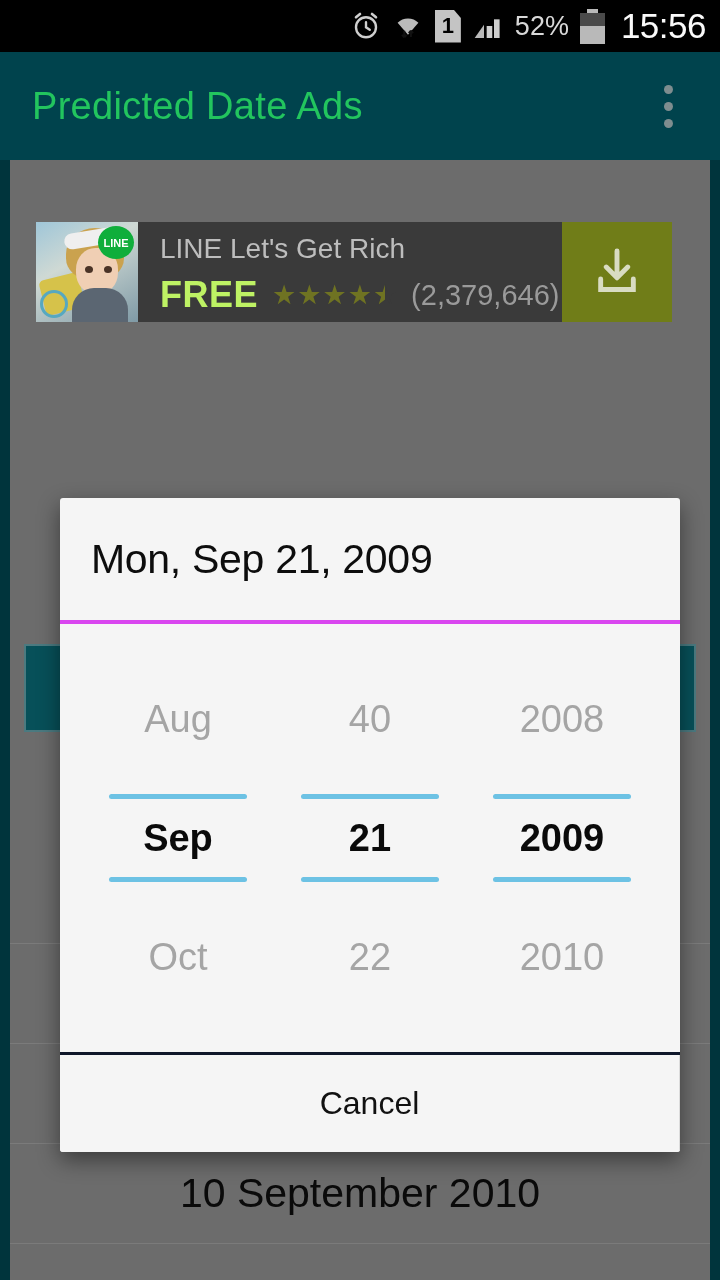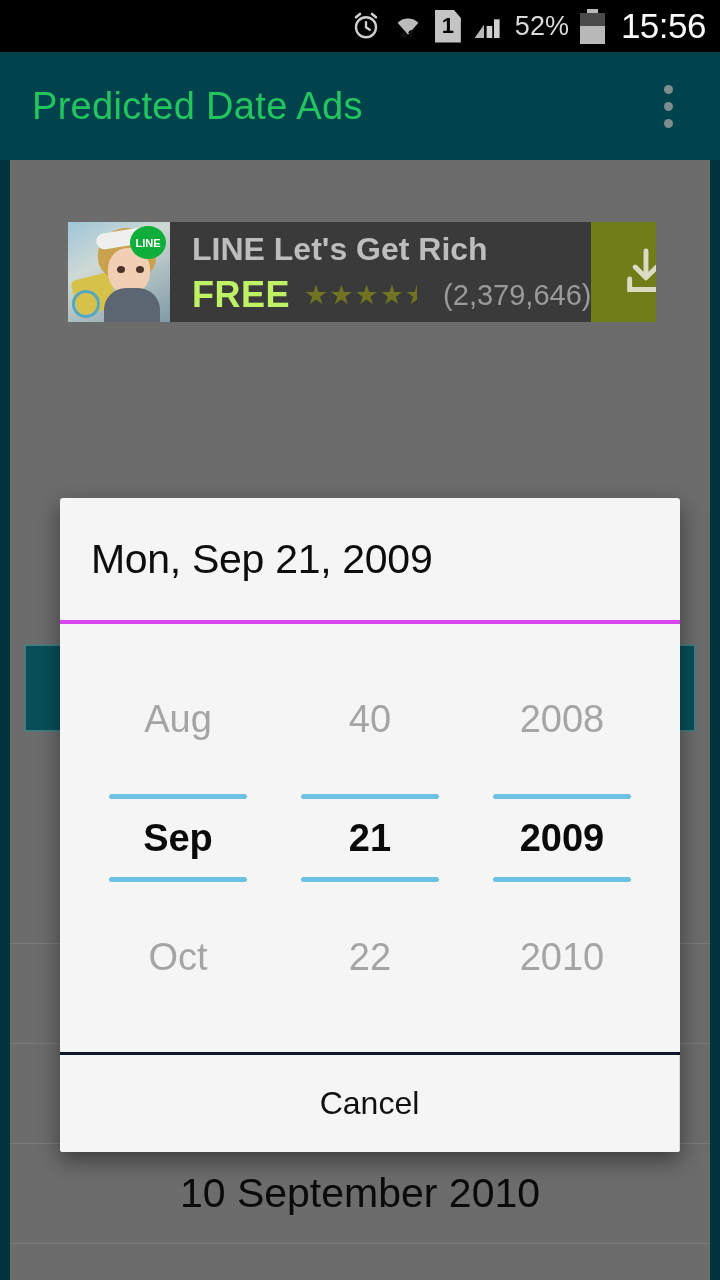--- a/index.html
+++ b/index.html
@@ -50,22 +50,22 @@
   #overflow-btn i { display:block; width:9px; height:9px; border-radius:50%; background:#7e8d8f; }
 
   
   #content {
     position:absolute; left:10px; top:108px; width:700px; height:1120px;
     background:#6c6c6c; overflow:hidden;
   }
 
   
   #ad-banner {
-    position:absolute; left:26px; top:62px; width:588px; height:100px;
-    background:#3a3a3a; display:flex; overflow:hidden;margin-left:32px;
+    position:absolute; left:26px; top:62px; width:636px; height:100px;
+    background:#3a3a3a; display:flex; overflow:hidden;
   }
   #ad-icon {
     width:102px; height:100px; flex:0 0 102px; position:relative;
     background:linear-gradient(150deg,#9fc6d8 0%,#cfd9d4 38%,#7f9aa6 100%);
     overflow:hidden;
   }
   .ai-hair { position:absolute; left:30px; top:6px; width:58px; height:52px;
     background:#caa24e; border-radius:50% 50% 42% 42%; }
   .ai-face { position:absolute; left:40px; top:26px; width:42px; height:46px;
     background:#f0cfb4; border-radius:46%; }
@@ -79,21 +79,21 @@
     background:#d6c24a; border-radius:5px; transform:rotate(-14deg); }
   .ai-coin { position:absolute; left:4px; top:68px; width:28px; height:28px;
     border:3px solid #56a8c0; border-radius:50%; }
   .ai-line {
     position:absolute; right:4px; top:4px; width:36px; height:33px;
     background:#0fae3b; border-radius:50% 50% 50% 50%;
     color:#fff; font-size:11px; font-weight:bold;
     display:flex; align-items:center; justify-content:center;
   }
   #ad-text { flex:1; display:flex; flex-direction:column; justify-content:center; padding-left:22px; }
-  #ad-title { color:#bdbdbd; font-size:32px; line-height:42px; letter-spacing:0px;font-weight:bold; }
+  #ad-title { color:#bdbdbd; font-size:28px; line-height:42px; letter-spacing:0px; }
   #ad-sub { display:flex; align-items:center; gap:14px; margin-top:4px; }
   #ad-free { color:#bef264; font-size:36px; font-weight:bold; letter-spacing:0.5px; }
   .stars { display:flex; align-items:center; gap:1px; font-size:27px; color:#6f7322; line-height:27px; }
   .star-half { position:relative; color:#3a3a3a; }
   .star-half span { position:absolute; left:0; top:0; width:50%; overflow:hidden; color:#6f7322; }
   #ad-count { color:#9a9a9a; font-size:29px; }
   #ad-cta {
     width:110px; flex:0 0 110px; background:#707d18;
     display:flex; align-items:center; justify-content:center;
   }

